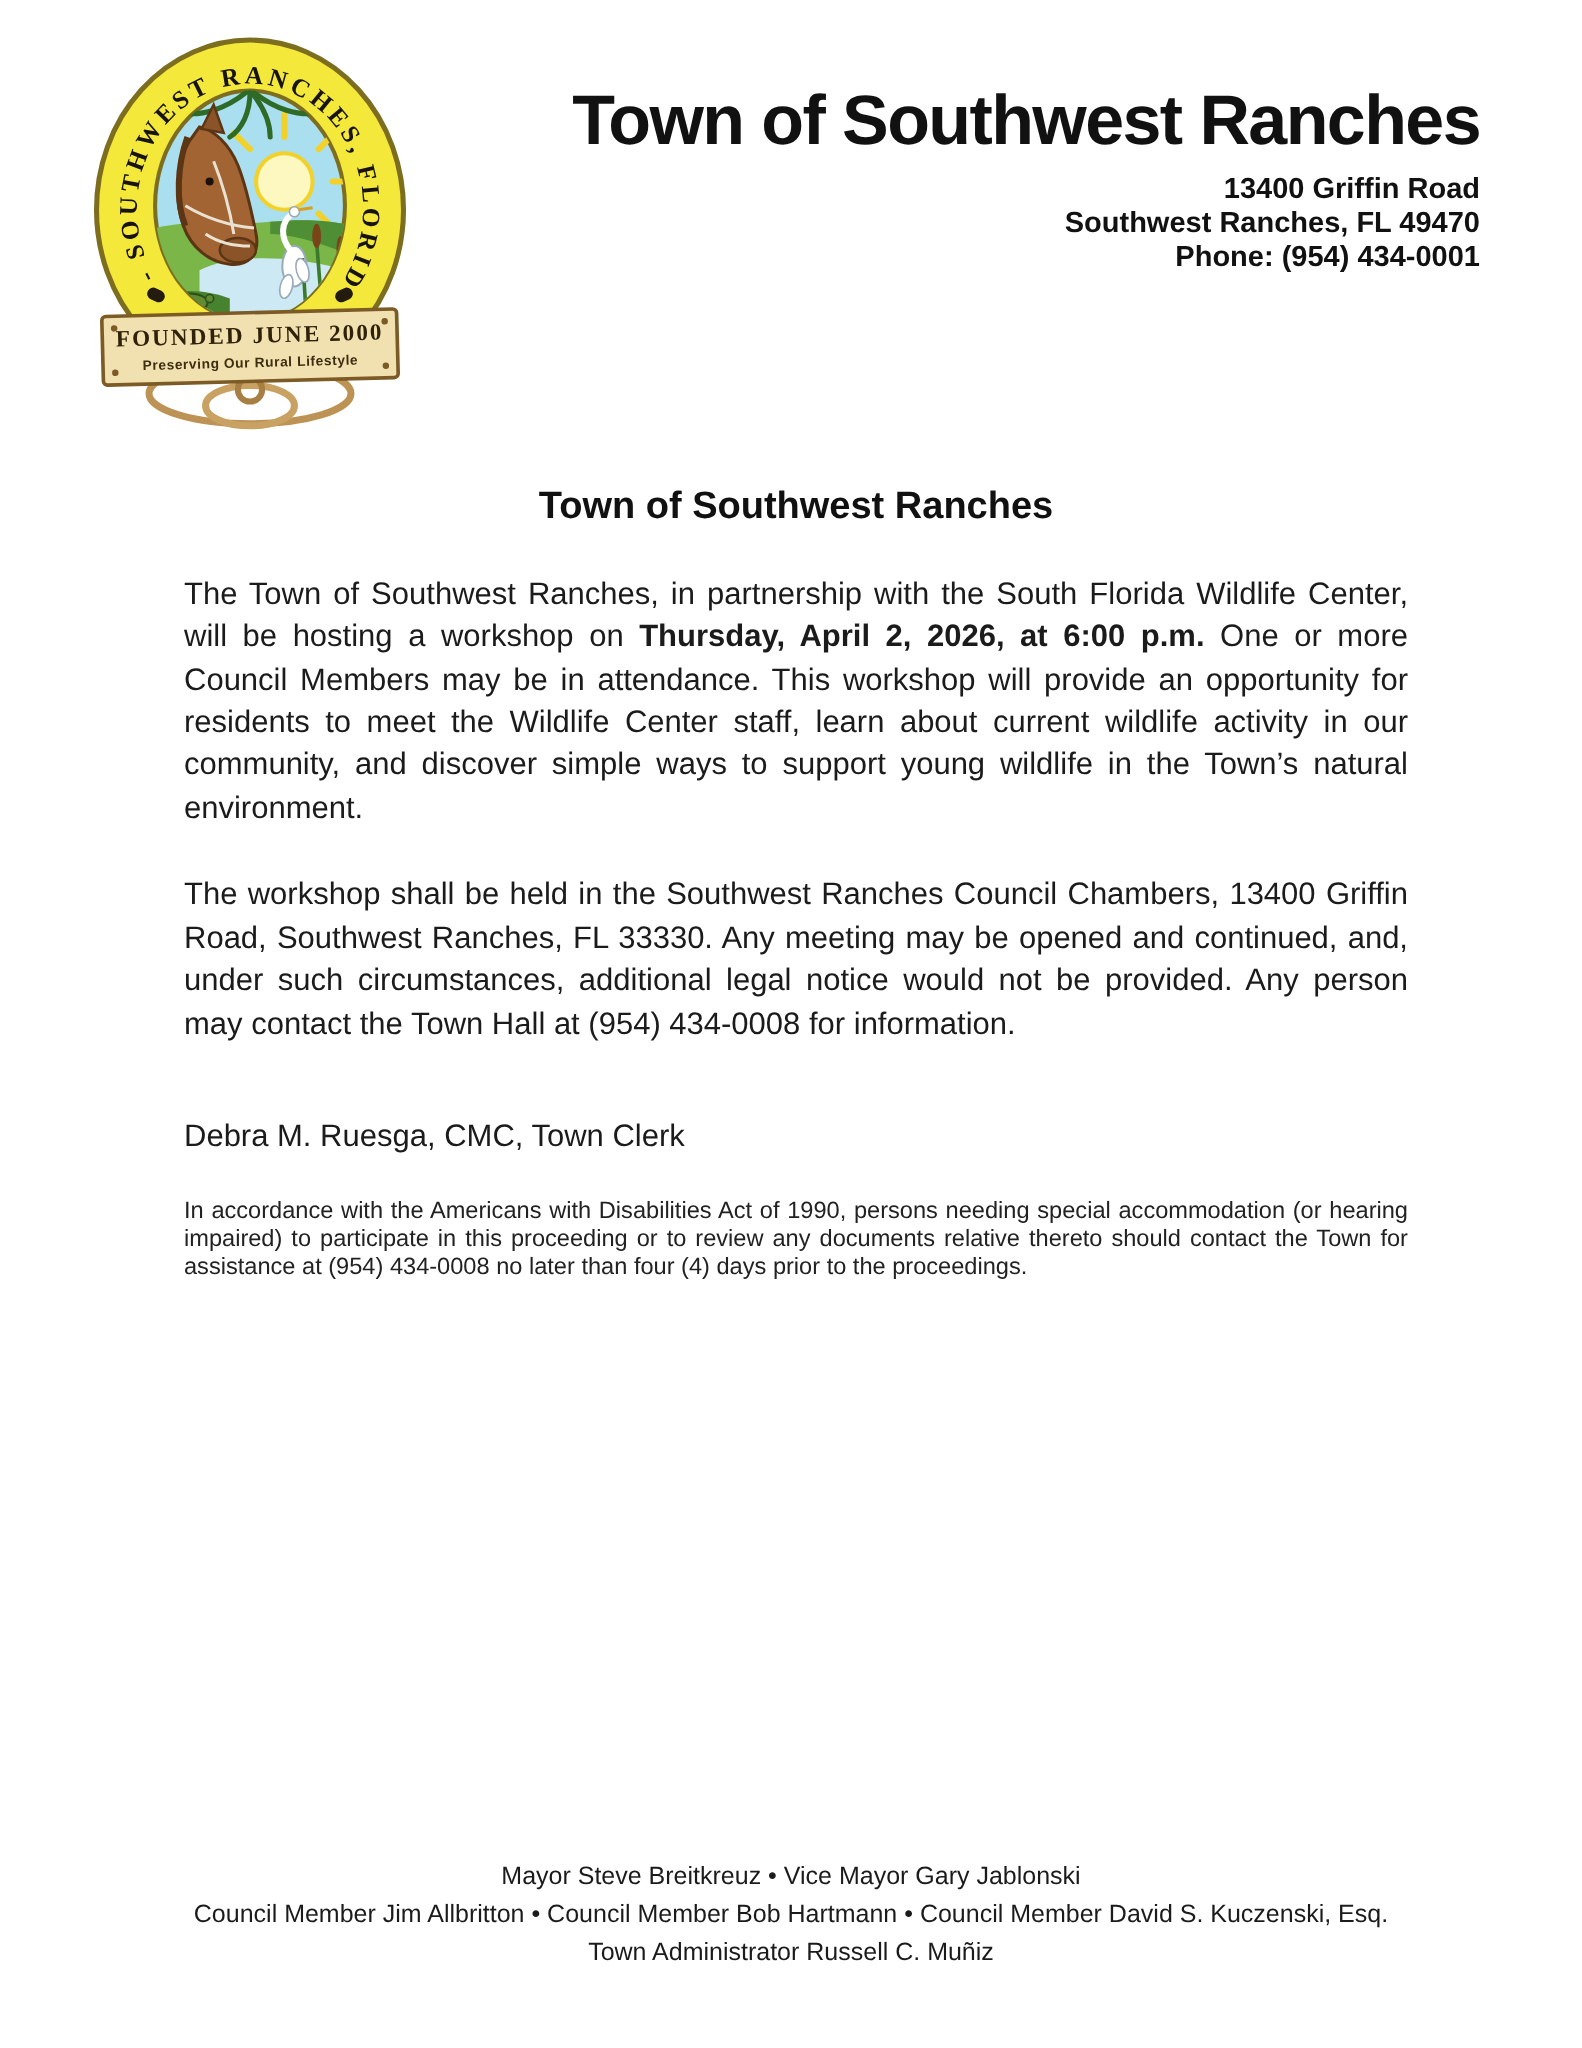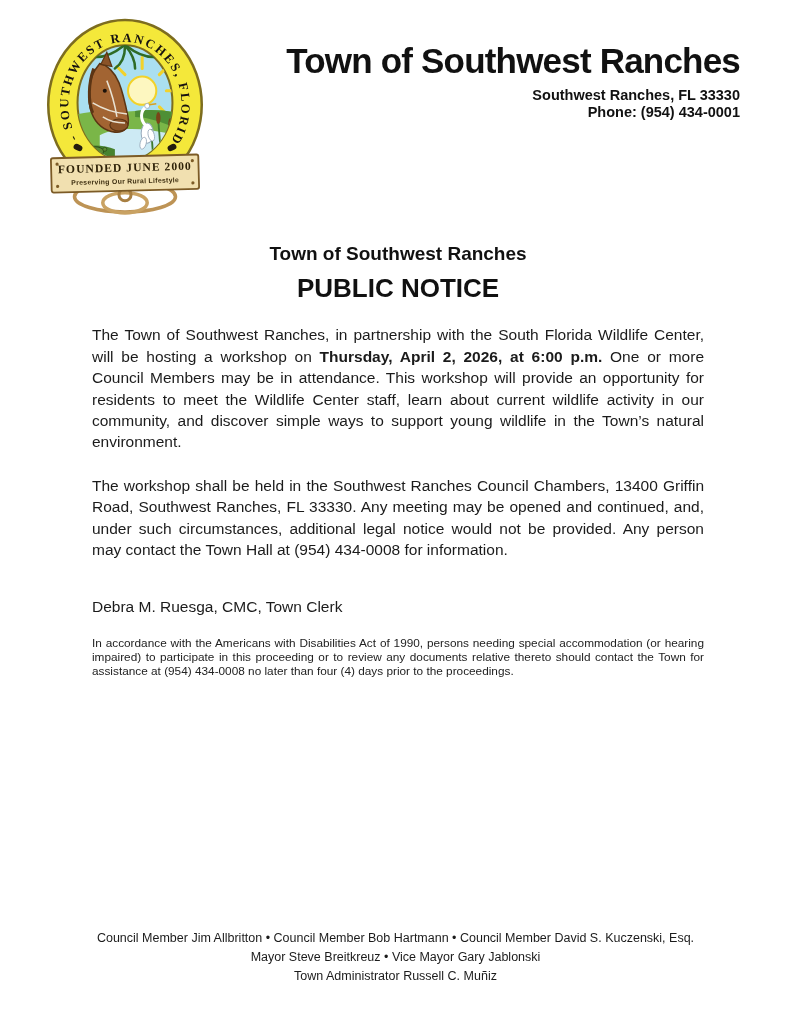--- a/index.html
+++ b/index.html
@@ -191,37 +191,37 @@
         <circle cx="147" cy="167" r="1.6" fill="#7c5b26"></circle>
         <text x="80" y="154" text-anchor="middle" font-family="'Liberation Serif', serif" font-size="11.5" font-weight="bold" fill="#2f2208" letter-spacing="1">FOUNDED JUNE 2000</text>
         <text x="80" y="166" text-anchor="middle" font-family="'Liberation Sans', sans-serif" font-size="6.8" font-weight="bold" fill="#3d2e10" letter-spacing="0.3">Preserving Our Rural Lifestyle</text>
       </g>
     </svg>
   </div>
 
   <div class="header-right">
     <div class="letterhead-title">Town of Southwest Ranches</div>
     <div class="address">
-      <div>Southwest Ranches, FL 33330</div>
+      <div>13400 Griffin Road</div>
+      <div>Southwest Ranches, FL 49470</div>
       <div>Phone: (954) 434-0001</div>
     </div>
   </div>
 
   <div class="notice">
     <div class="notice-subtitle">Town of Southwest Ranches</div>
-    <div class="notice-title">PUBLIC NOTICE</div>
 
     <p class="para first"><span>The Town of Southwest Ranches, in partnership with the South Florida Wildlife Center, will be hosting a workshop on </span><b class="evt">Thursday, April 2, 2026, at 6:00 p.m.</b><span> One or more Council Members may be in attendance. This workshop will provide an opportunity for residents to meet the Wildlife Center staff, learn about current wildlife activity in our community, and discover simple ways to support young wildlife in the Town’s natural environment.</span></p>
 
     <p class="para">The workshop shall be held in the Southwest Ranches Council Chambers, 13400 Griffin Road, Southwest Ranches, FL 33330. Any meeting may be opened and continued, and, under such circumstances, additional legal notice would not be provided. Any person may contact the Town Hall at (954) 434-0008 for information.</p>
 
     <p class="signature">Debra M. Ruesga, CMC, Town Clerk</p>
 
     <p class="ada">In accordance with the Americans with Disabilities Act of 1990, persons needing special accommodation (or hearing impaired) to participate in this proceeding or to review any documents relative thereto should contact the Town for assistance at (954) 434-0008 no later than four (4) days prior to the proceedings.</p>
   </div>
 
   <div class="footer">
+    <div>Mayor Steve Breitkreuz • Vice Mayor Gary Jablonski</div>
     <div>Council Member Jim Allbritton • Council Member Bob Hartmann • Council Member David S. Kuczenski, Esq.</div>
-    <div>Mayor Steve Breitkreuz • Vice Mayor Gary Jablonski</div>
     <div>Town Administrator Russell C. Muñiz</div>
   </div>
 
 </div>
 
 </body></html>

